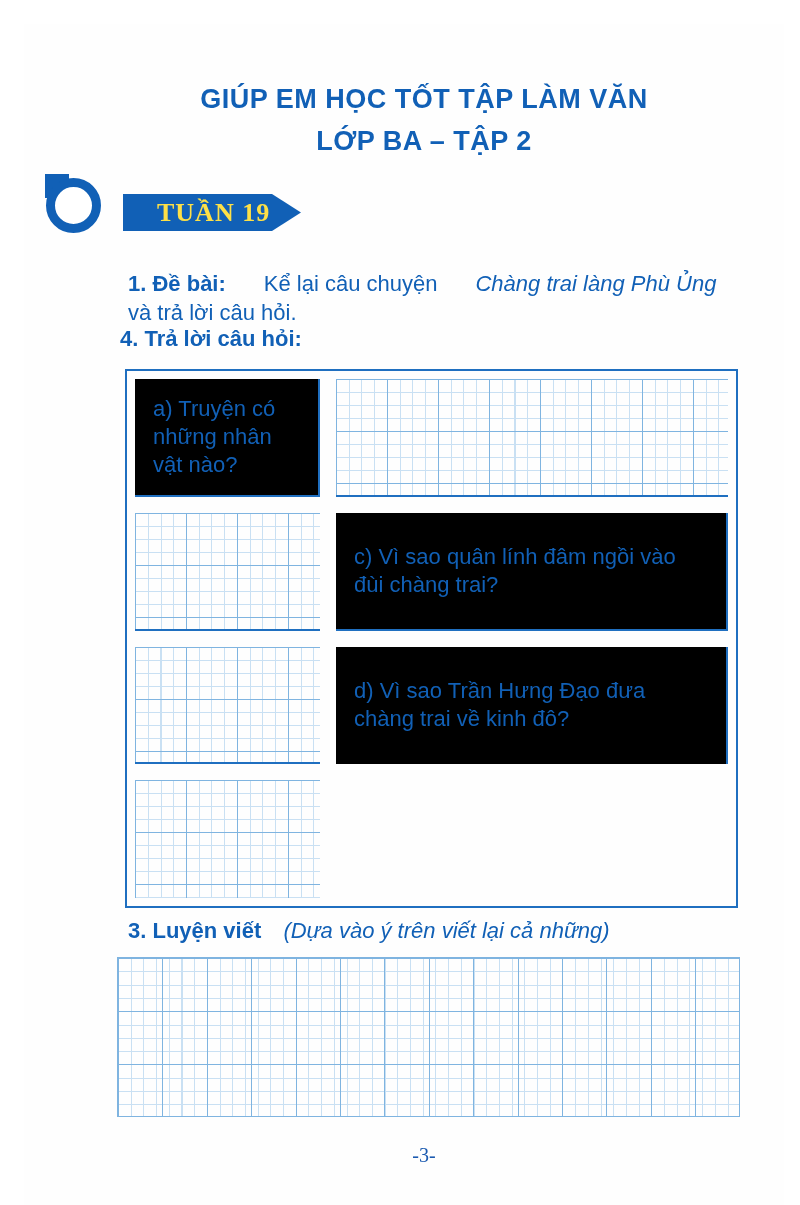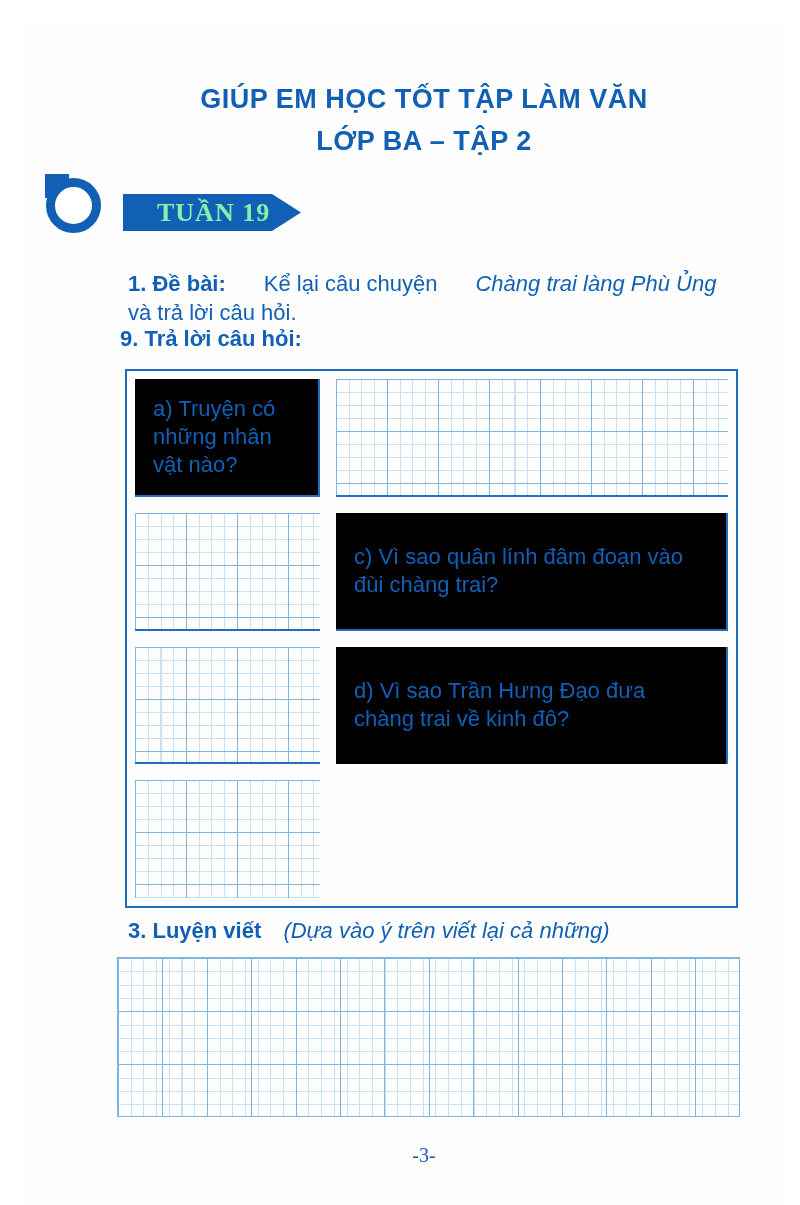--- a/index.html
+++ b/index.html
@@ -45,21 +45,21 @@
   .week-banner{
     position:absolute;left:91px;top:162px;
     width:178px;height:37px;
     background:var(--brand);
     clip-path:polygon(0 0,149px 0,100% 50%,149px 100%,0 100%);
     display:flex;align-items:center;
     padding-left:26px;
   }
   .week-banner span{
     font-family:"Liberation Serif", serif;
-    font-weight:bold;font-size:26px;color:#86efac;
+    font-weight:bold;font-size:26px;color:#fde047;
     letter-spacing:1px;
   }
   
   .para1{
     position:absolute;left:88px;top:237px;width:634px;
     font-size:22px;line-height:29px;
   }
   .para1 .lbl{font-weight:bold;}
   .para1 .ital{font-style:italic;}
   .gap-s{display:inline-block;width:6px;}
@@ -128,32 +128,32 @@
   <div class="title2">LỚP BA – TẬP 2</div>
 
   <div class="corner-square"></div>
   <div class="logo-circle"></div>
   <div class="week-banner">
     <span>TUẦN 19</span>
   </div>
 
   <p class="para1"><span class="lbl">1. Đề bài:</span><span class="gap-s"></span><span>Kể lại câu chuyện</span><span class="gap-s"></span><span class="ital">Chàng trai làng Phù Ủng</span><span class="gap-s"></span><span>và trả lời câu hỏi.</span></p>
 
-  <div class="h2">9. Trả lời câu hỏi:</div>
+  <div class="h2">4. Trả lời câu hỏi:</div>
 
   <div class="qtable">
     <div class="qcell">
       <span>a) Truyện có những nhân vật nào?</span>
     </div>
     <div class="acell"></div>
 
     <div class="acell"></div>
 
     <div class="qcell">
-      <span>c) Vì sao quân lính đâm đoạn vào đùi chàng trai?</span>
+      <span>c) Vì sao quân lính đâm ngồi vào đùi chàng trai?</span>
     </div>
     <div class="acell"></div>
 
     <div class="qcell row-last" style="border-bottom:none;">
       <span>d) Vì sao Trần Hưng Đạo đưa chàng trai về kinh đô?</span>
     </div>
     <div class="acell" style="border-bottom:none;"></div>
   </div>
 
   <div class="h3"><span class="bold">3. Luyện viết</span>

